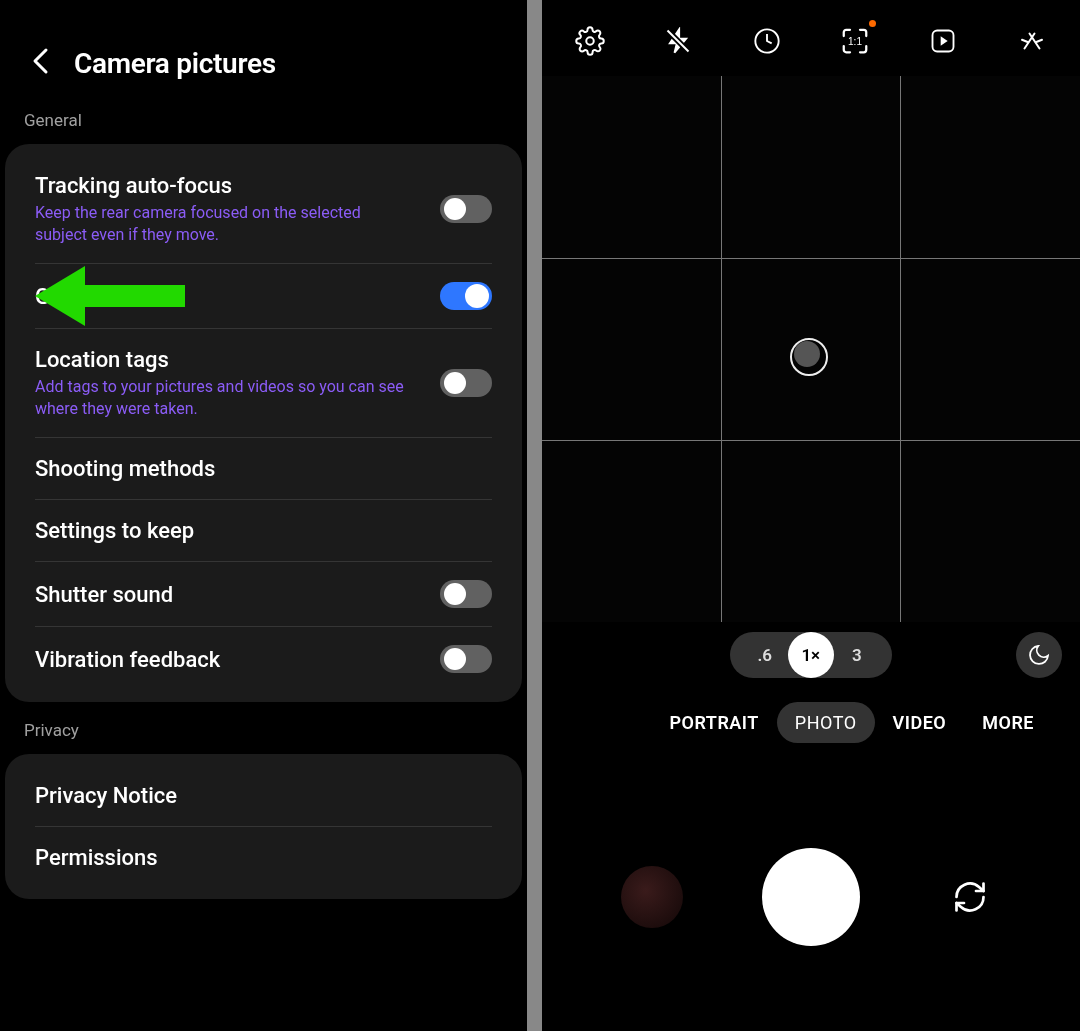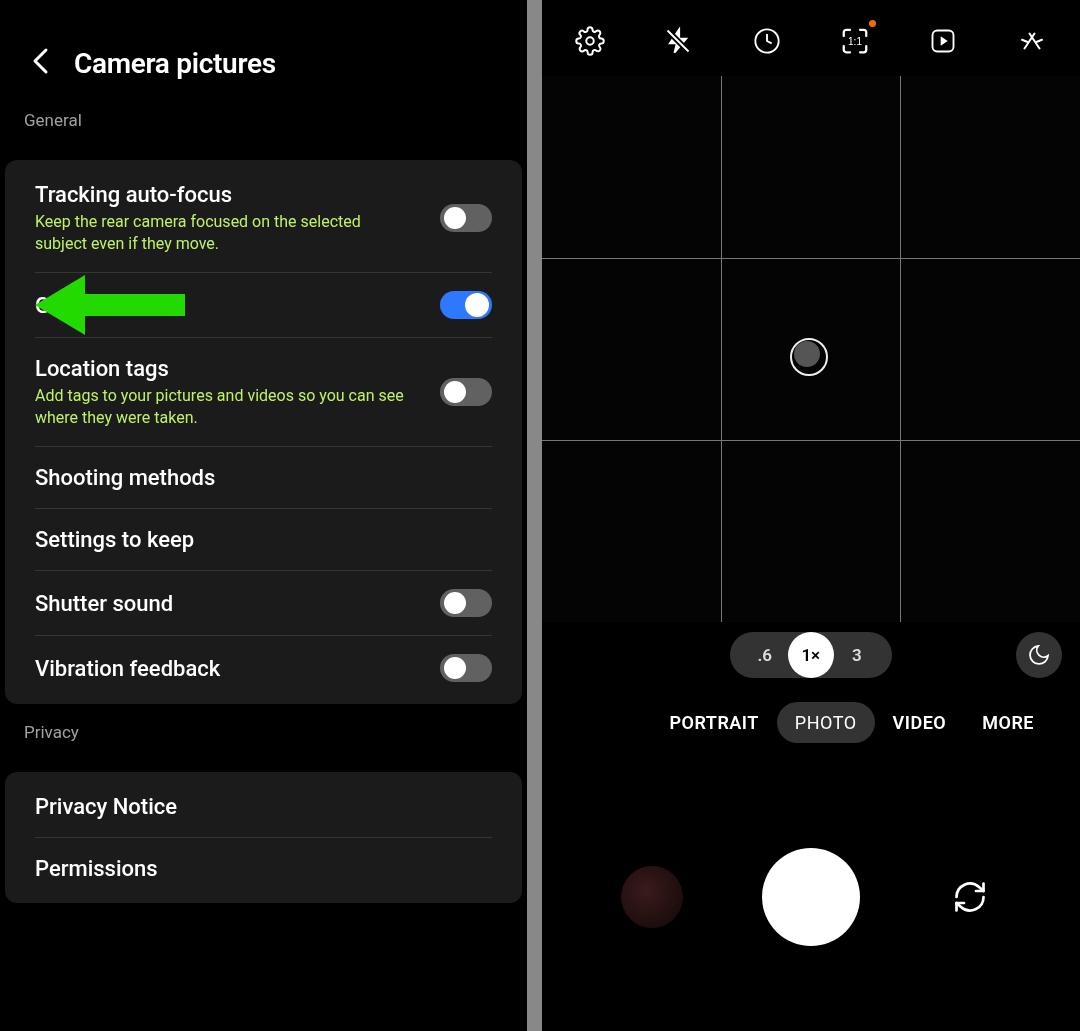--- a/index.html
+++ b/index.html
@@ -42,23 +42,23 @@
       font-weight: 600;
       letter-spacing: -0.3px;
     }
     .section-label {
       font-size: 17px;
       color: #a0a0a0;
       padding: 0 24px 14px;
     }
     .card {
       background: #1b1b1b;
-      border-radius: 12px;
-      margin: 16px 5px 18px;
-      padding: 4px 30px;
+      border-radius: 24px;
+      margin: 0 5px 18px;
+      padding: 11px 30px;
     }
     .row {
       display: flex;
       align-items: center;
       justify-content: space-between;
       padding: 18px 0;
       border-bottom: 1px solid #353535;
       position: relative;
     }
     .row:last-child { border-bottom: none; }
@@ -68,21 +68,21 @@
       gap: 4px;
       max-width: 370px;
     }
     .row .title {
       font-size: 22px;
       font-weight: 500;
       color: #fff;
     }
     .row .sub {
       font-size: 16px;
-      color: #bef264;
+      color: #8b5cf6;
       line-height: 1.35;
     }
     .toggle {
       width: 52px;
       height: 28px;
       border-radius: 14px;
       position: relative;
       flex-shrink: 0;
     }
     .toggle.off { background: #616161; }

